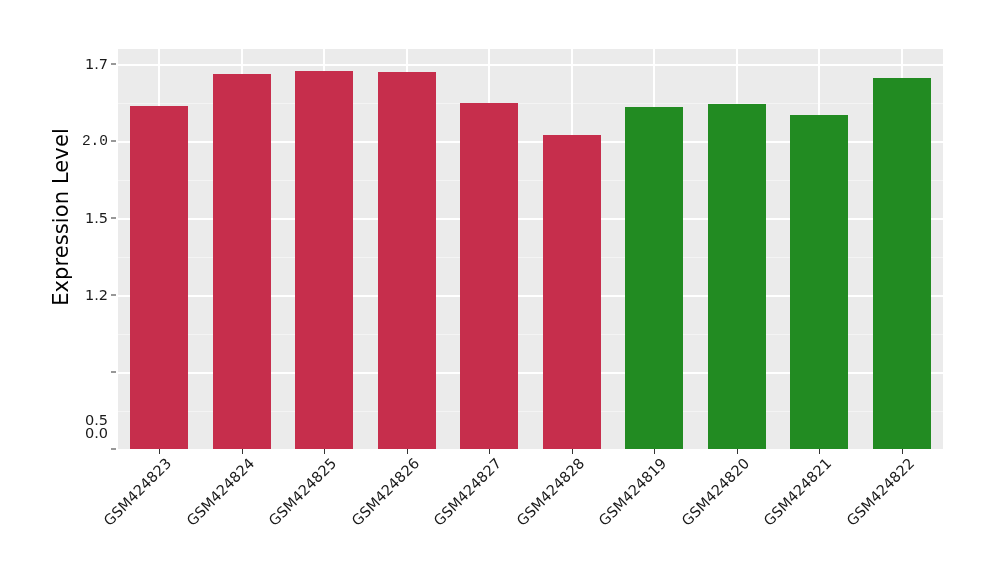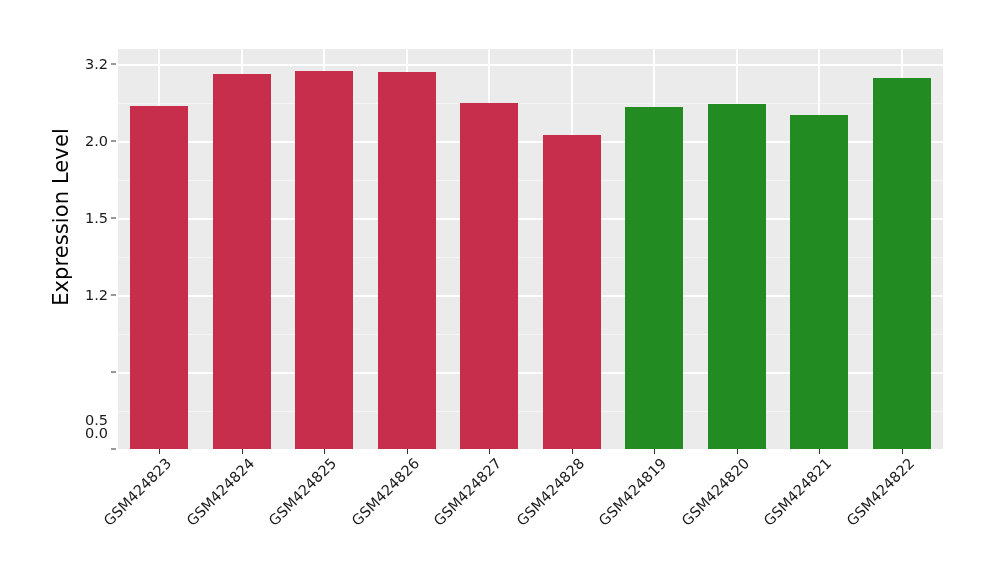--- a/index.html
+++ b/index.html
@@ -148,23 +148,23 @@
 
   <div class="y-tick-labels">
       <div class="y-tick-label" style="top: 433px;">0.0</div>
       <div class="y-tick-mark" style="top: 449px;"></div>
       <div class="y-tick-label" style="top: 372.077px; margin-top: 48px;">0.5</div>
       <div class="y-tick-mark" style="top: 372.077px;"></div>
       <div class="y-tick-label" style="top: 295.154px;">1.2</div>
       <div class="y-tick-mark" style="top: 295.154px;"></div>
       <div class="y-tick-label" style="top: 218.231px; margin-left: 44px;">1.5</div>
       <div class="y-tick-mark" style="top: 218.231px;"></div>
-      <div class="y-tick-label" style="top: 141.308px;">2.0</div>
+      <div class="y-tick-label" style="top: 141.308px; font-family: Liberation Mono, monospace;">2.0</div>
       <div class="y-tick-mark" style="top: 141.308px;"></div>
-      <div class="y-tick-label" style="top: 64.3846px;">3.2</div>
+      <div class="y-tick-label" style="top: 64.3846px;">1.7</div>
       <div class="y-tick-mark" style="top: 64.3846px;"></div>
     </div>
 
   <div id="panel">
       <div class="grid-minor" style="top: 361.538px;"></div>
       <div class="grid-minor" style="top: 284.615px;"></div>
       <div class="grid-minor" style="top: 207.692px;"></div>
       <div class="grid-minor" style="top: 130.769px;"></div>
       <div class="grid-minor" style="top: 53.8462px;"></div>
       <div class="grid-major" style="top: 323.077px;"></div>

